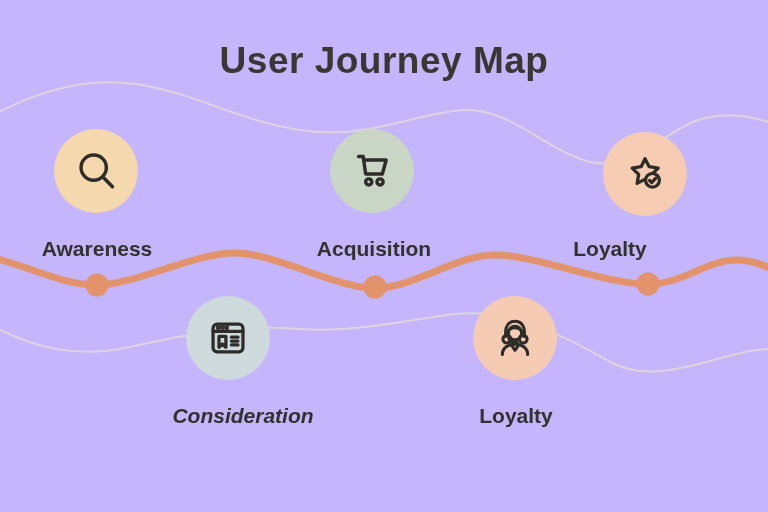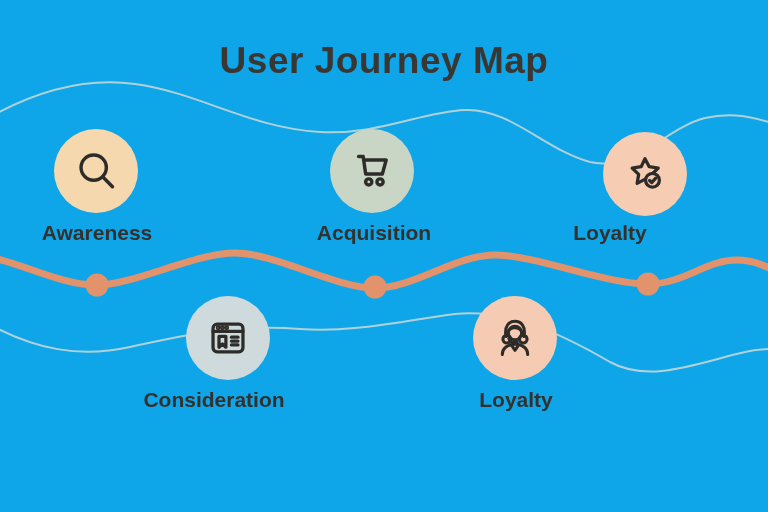--- a/index.html
+++ b/index.html
@@ -1,42 +1,42 @@
 <!DOCTYPE html>
 <html><head>
 <meta charset="utf-8">
 <style>
   html,body{margin:0;padding:0;background:#FAF3E9;}
   .canvas{
     position:relative;width:768px;height:512px;overflow:hidden;
-    background:#0ea5e9;
+    background:#c4b5fd;
     font-family:"Liberation Sans", sans-serif;
   }
   .bg-svg{position:absolute;left:0;top:0;}
   .title{
     position:absolute;left:0;top:40px;width:100%;text-align:center;
     font-size:37px;font-weight:800;color:#3A3733;letter-spacing:.5px;
   }
   .circle{
     position:absolute;width:84px;height:84px;border-radius:50%;
     display:flex;align-items:center;justify-content:center;
   }
   .c-awareness{background:#F6D8AE;left:54px;top:129px;}
   .c-acquisition{background:#C9D6C6;left:330px;top:129px;}
   .c-loyalty{background:#F6CDB2;left:603px;top:132px;}
   .c-consideration{background:#CFDADD;left:186px;top:296px;}
   .c-service{background:#F5CCB3;left:473px;top:296px;}
   .label{
     position:absolute;transform:translateX(-50%);
-    font-size:21px;font-weight:700;color:#33312D;white-space:nowrap;
+    font-size:21px;font-weight:700;color:#33312D;white-space:nowrap;margin-top:16px;
   }
   .l-awareness{left:97px;top:221px;}
   .l-acquisition{left:374px;top:221px;}
   .l-loyalty{left:610px;top:221px;}
-  .l-consideration{left:214px;top:388px;}
+  .l-consideration{left:243px;top:388px;font-style:italic;}
   .l-service{left:516px;top:388px;}
   .icon svg{display:block;}
 </style>
 </head>
 <body>
 
 <div class="canvas">
 
   <svg class="bg-svg" width="768" height="512" viewBox="0 0 768 512">
     <path d="M -15 120 C 40 88 90 78 135 84 C 200 93 250 128 320 132 C 380 135 420 112 465 110 C 510 108 545 150 590 162 C 635 172 665 128 705 118 C 735 111 755 118 783 126" fill="none" stroke="#E6E0D3" stroke-width="2" opacity="0.75"></path>

